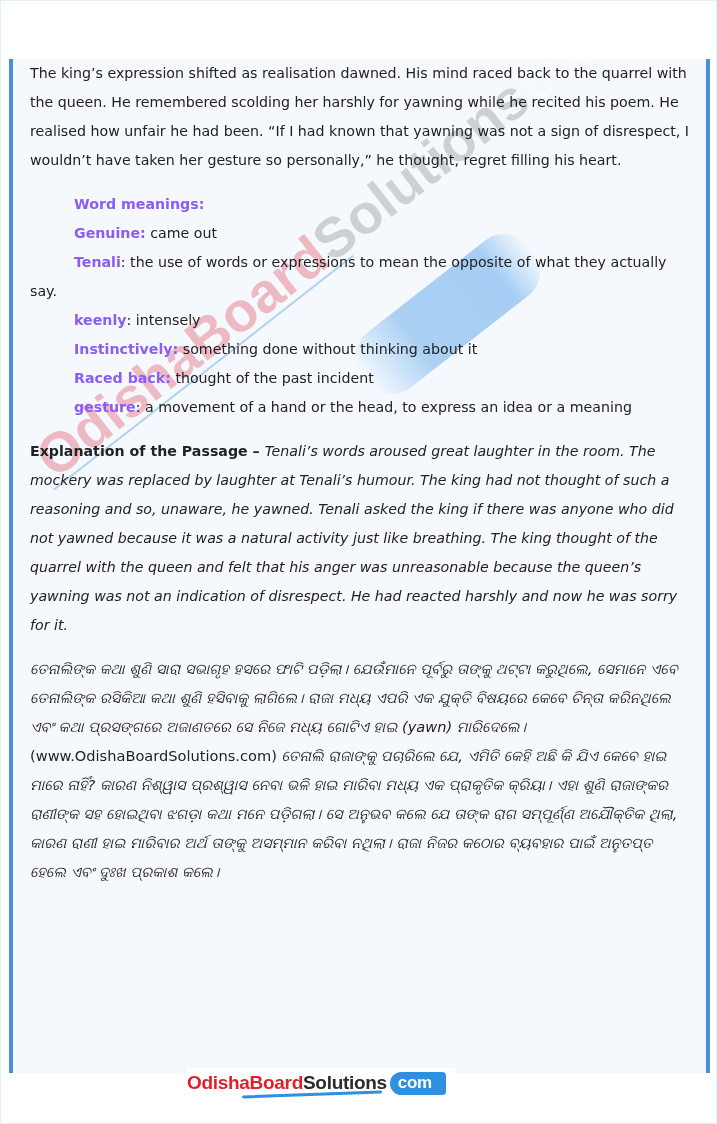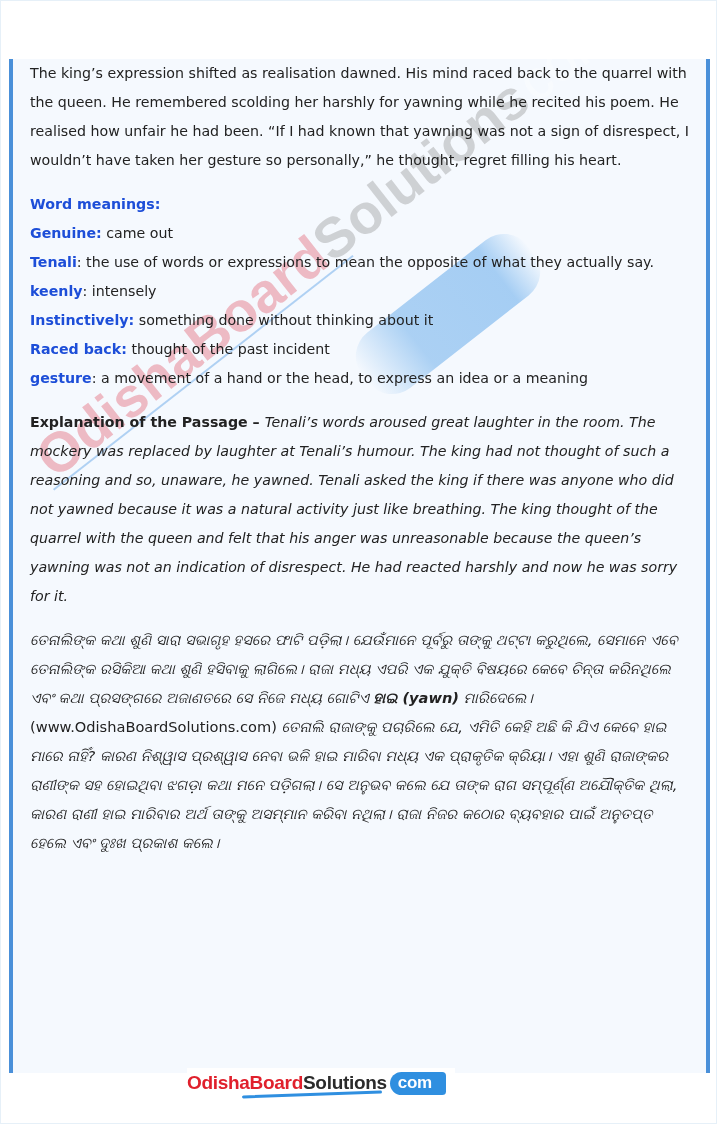--- a/index.html
+++ b/index.html
@@ -37,31 +37,31 @@
     position: relative;
     padding: 0 16px 0 17px;
     font-size: 14.2px;
     line-height: 29px;
     z-index: 2;
   }
   p { margin: 0; }
   .para-1 { padding-top: 0px; }
   .word-meanings { margin-top: 15px; }
   .wm-row { line-height: 29px; }
-  .term { font-weight: bold; color: #1d4ed8; }
+  .term { font-weight: bold; color: #8b5cf6; margin-left: 44px; }
   .explanation { margin-top: 15px; }
   .exp-label { font-weight: bold; }
   .exp-text { font-style: italic; }
   .odia {
     margin-top: 14px;
     font-style: italic;
     font-size: 14.6px;
     line-height: 29px;
   }
-  .odia b { font-weight: bold; }
+  .odia b { font-weight: normal; }
   .odia .site-link { font-style: normal; font-weight: normal; }
 
   
   .watermark {
     position: absolute;
     left: 0; top: 0;
     width: 693px; height: 1014px;
     pointer-events: none;
     z-index: 1;
   }

